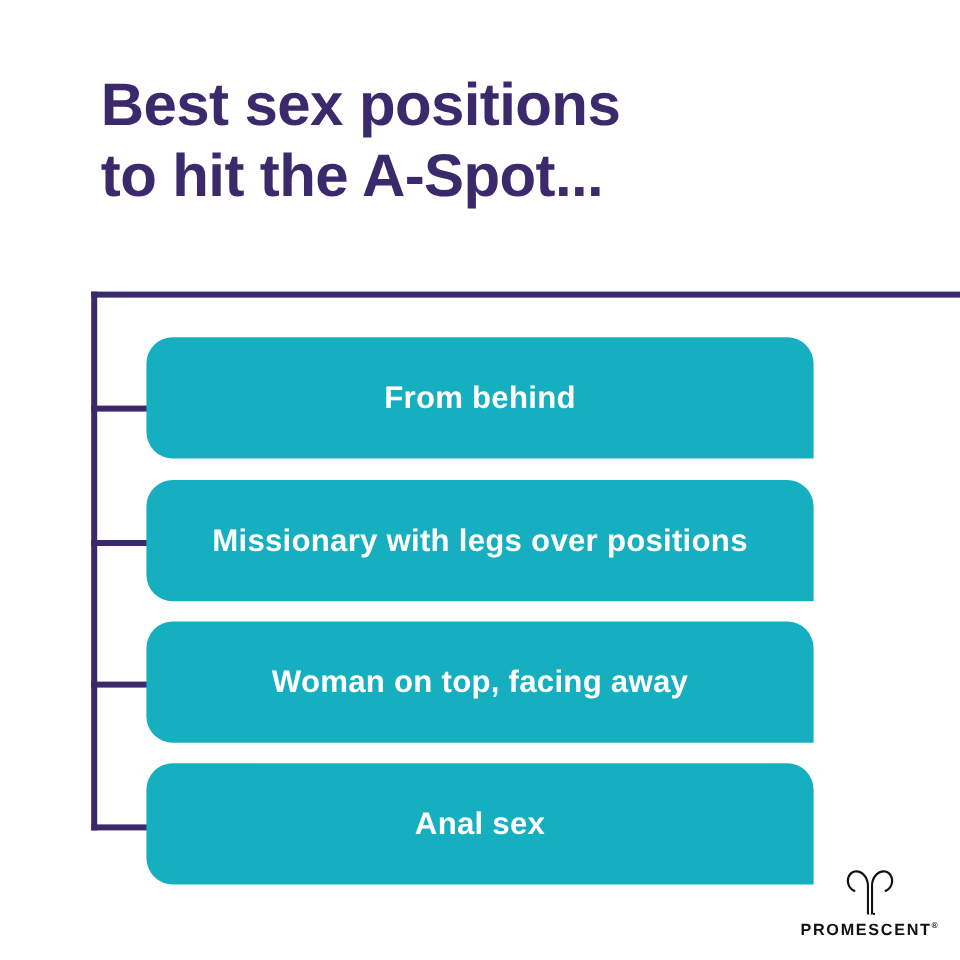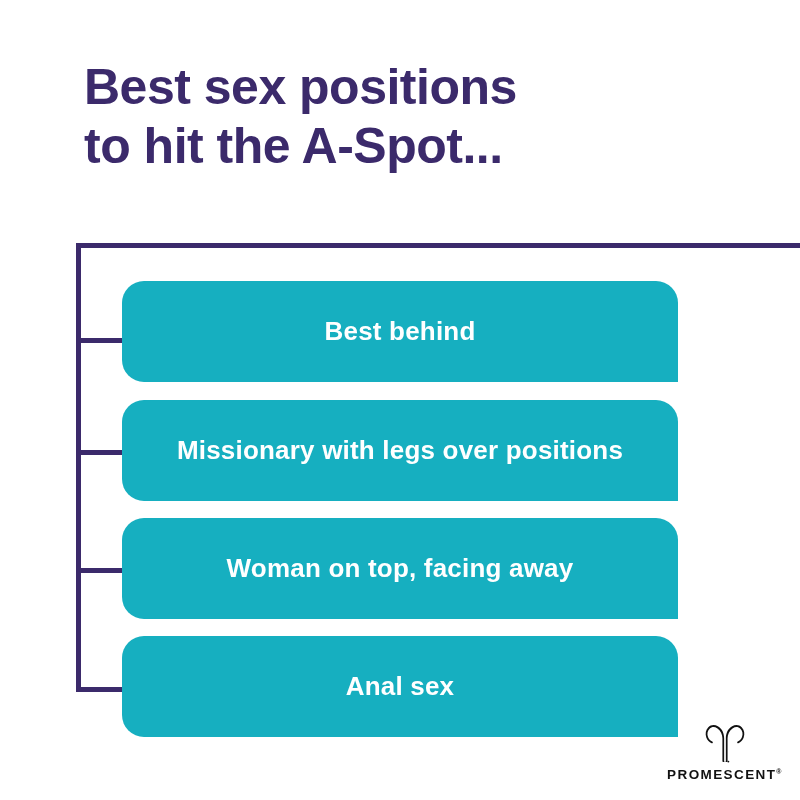--- a/index.html
+++ b/index.html
@@ -102,21 +102,21 @@
   <div>
     <div class="bracket-line" id="bracket-top"></div>
     <div class="bracket-line" id="bracket-spine"></div>
     <div class="bracket-line" id="bracket-bottom"></div>
     <div class="bracket-stub" style="top:338px;"></div>
     <div class="bracket-stub" style="top:450px;"></div>
     <div class="bracket-stub" style="top:568px;"></div>
   </div>
 
   <div class="bar" style="top:281px;height:101px;">
-    <span class="bar-label">Best behind</span>
+    <span class="bar-label">From behind</span>
   </div>
   <div class="bar" style="top:400px;height:101px;">
     <span class="bar-label">Missionary with legs over positions</span>
   </div>
   <div class="bar" style="top:636px;height:101px;">
     <span class="bar-label">Anal sex</span>
   </div>
   <div class="bar" style="top:518px;height:101px;">
     <span class="bar-label">Woman on top, facing away</span>
   </div>

